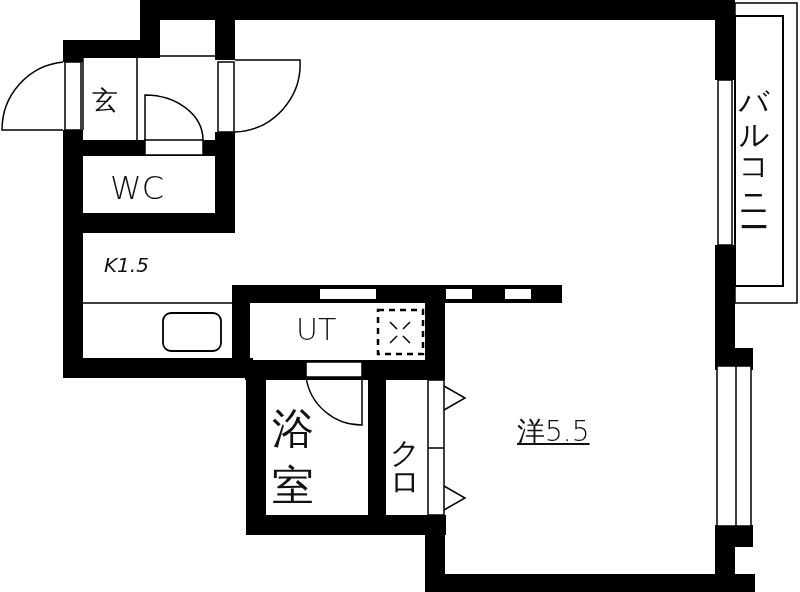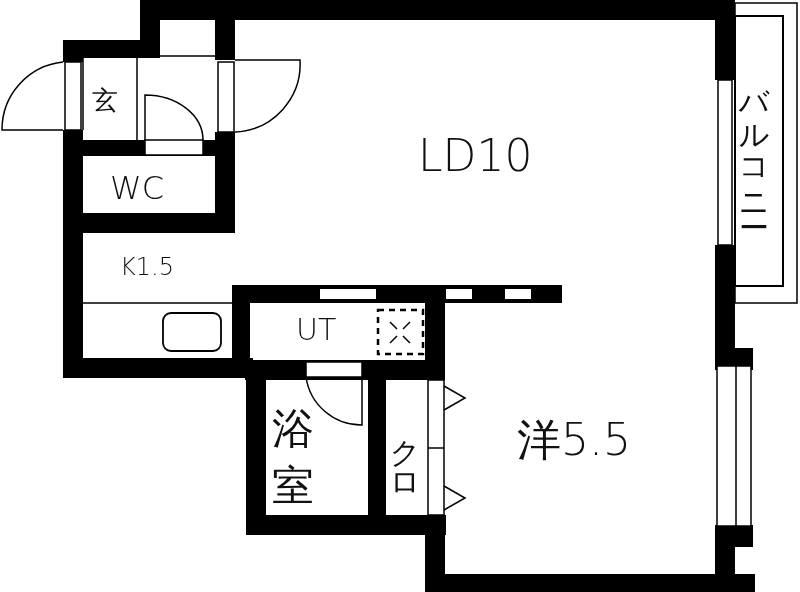--- a/index.html
+++ b/index.html
@@ -102,21 +102,20 @@
 
     <rect x="735" y="3" width="62" height="300" fill="#fff" stroke="#000" stroke-width="1.5"></rect>
     <rect x="735" y="16" width="48" height="270" fill="none" stroke="#000" stroke-width="2"></rect>
 
     <rect x="717" y="366" width="20" height="160" fill="#fff" stroke="#000" stroke-width="1.5"></rect>
     <rect x="736" y="366" width="15" height="160" fill="#fff" stroke="#000" stroke-width="1.5"></rect>
   </svg>
 
   <div class="lbl" style="left:92px;top:87px;font-size:26px;">玄</div>
   <div class="lbl" style="left:110px;top:172px;font-size:32px;">WC</div>
-  <div class="lbl" style="left:120px;top:255px;font-size:24px;">K1.5</div>
-  <div class="lbl" style="left:418px;top:134px;font-size:44px;">LD10</div>
+  <div class="lbl" style="left:104px;top:255px;font-size:20px;font-style:italic;">K1.5</div>
   <div class="lbl" style="left:296px;top:315px;font-size:30px;">UT</div>
   <div class="lbl" style="left:272px;top:408px;font-size:42px;">浴</div>
   <div class="lbl" style="left:272px;top:465px;font-size:42px;">室</div>
   <div class="lbl vert" style="left:390px;top:418px;font-size:30px;">クロ</div>
-  <div class="lbl" style="left:517px;top:418px;font-size:44px;">洋5.5</div>
+  <div class="lbl" style="left:517px;top:418px;font-size:28px;text-decoration:underline;">洋5.5</div>
   <div class="lbl vert" style="left:739px;top:68px;font-size:30px;">バルコニー</div>
 </div>
 
 </body></html>

